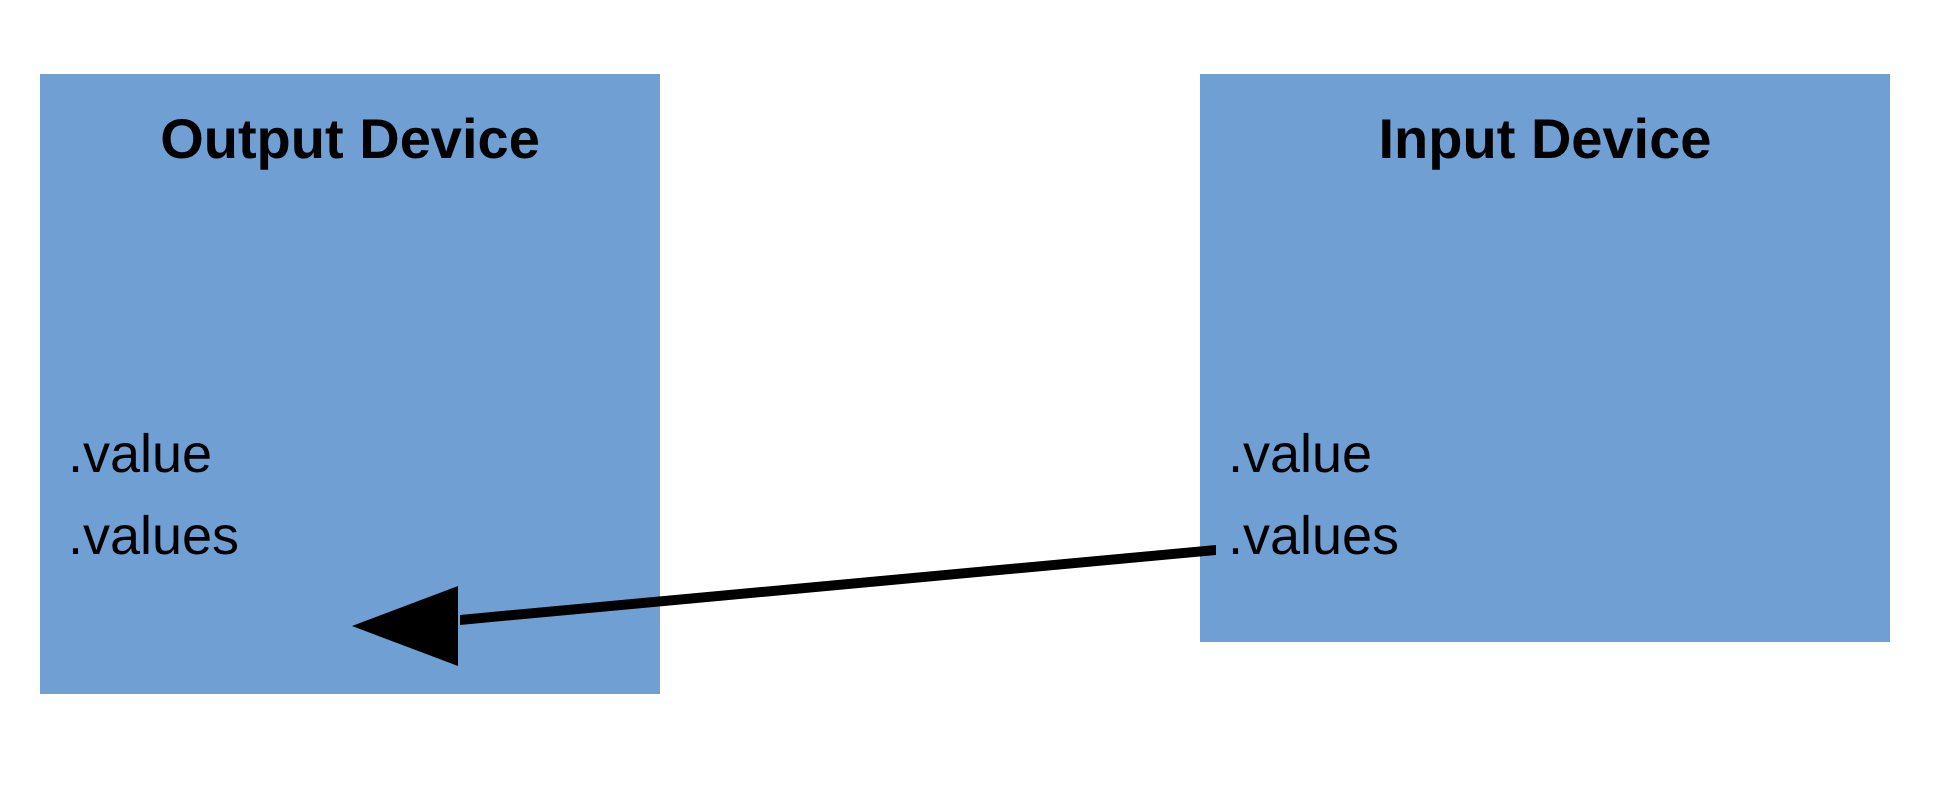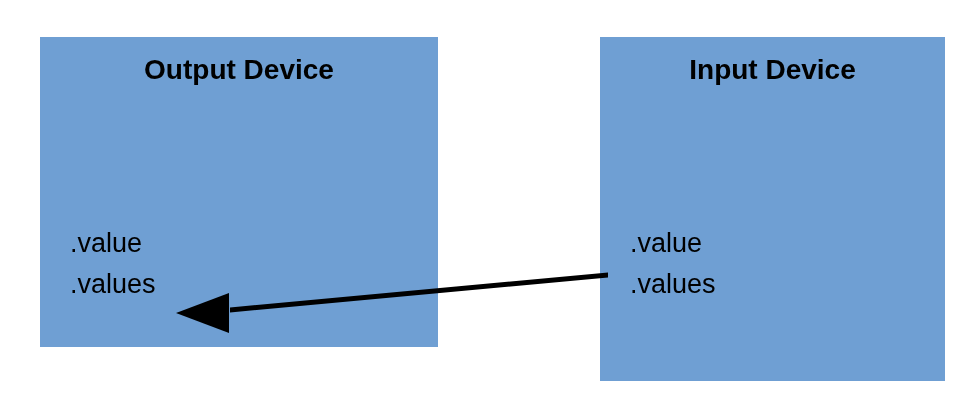--- a/index.html
+++ b/index.html
@@ -17,48 +17,48 @@
     height: 406px;
     background: #ffffff;
     overflow: hidden;
   }
   .node-box {
     position: absolute;
     box-sizing: border-box;
     background: #6f9fd3;
   }
   #output-device-box {
-    left: 40px;
+    left: 20px;
     top: 37px;
-    width: 398px;
+    width: 310px;
     height: 310px;
   }
   #input-device-box {
     left: 600px;
     top: 37px;
     width: 345px;
-    height: 344px;
+    height: 284px;
   }
   .node-title {
     position: absolute;
     left: 0;
     right: 0;
     top: 18px;
     text-align: center;
     font-size: 28px;
     font-weight: bold;
     color: #000000;
     line-height: 1.1;
     white-space: nowrap;
   }
   .prop-list {
     position: absolute;
     left: 14px;
     top: 170px;
-    margin: 16px;
+    margin: 0;
     padding: 0;
     list-style: none;
   }
   .prop-item {
     font-size: 27px;
     font-weight: normal;
     color: #000000;
     line-height: 41px;
     white-space: nowrap;
   }

